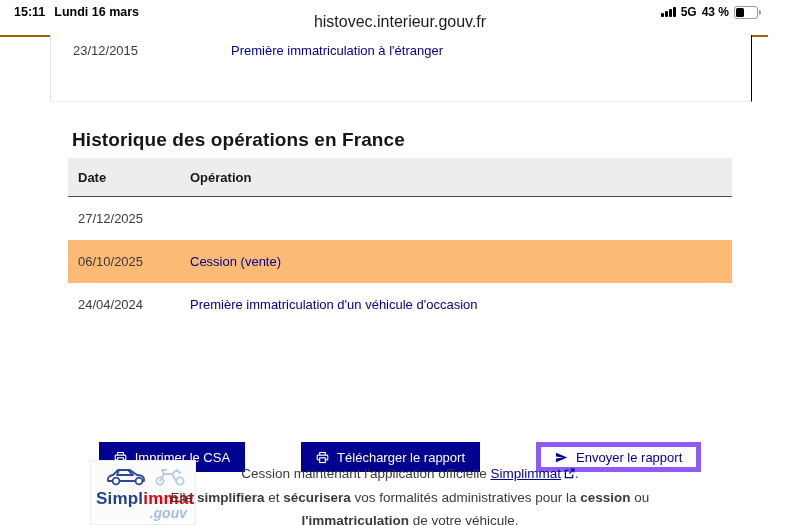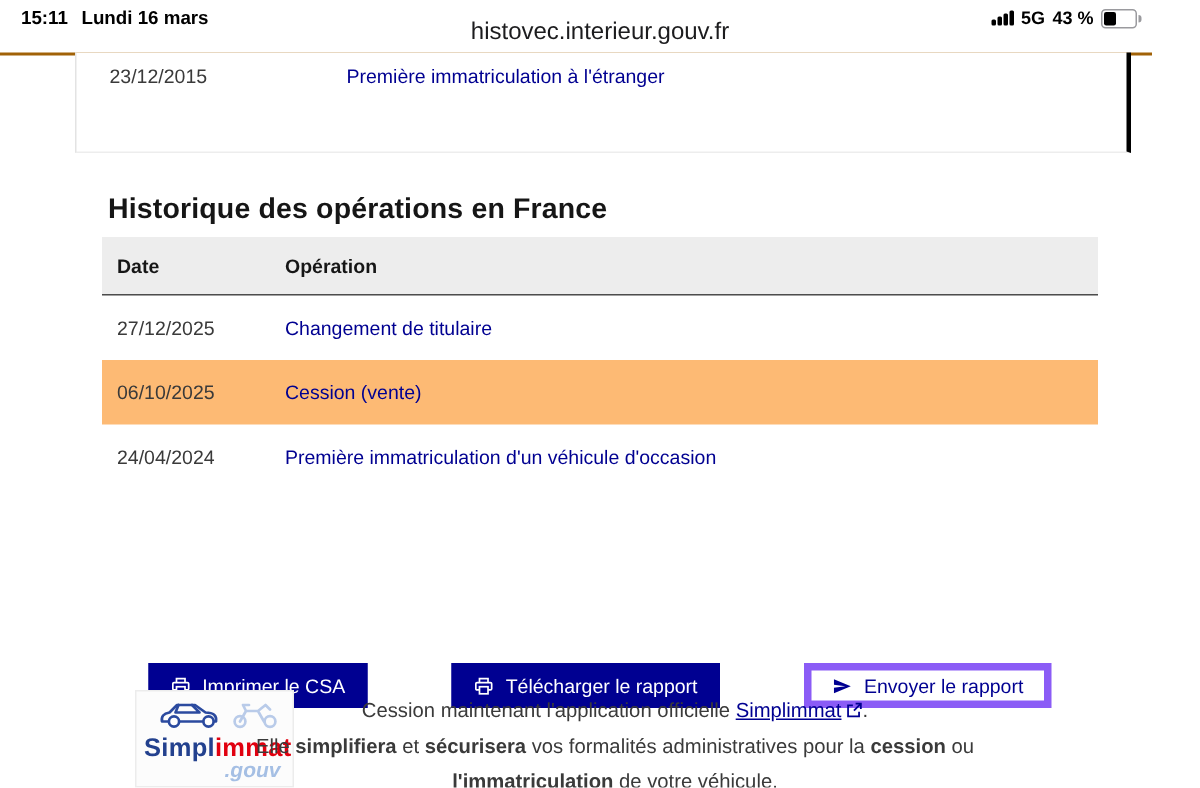--- a/index.html
+++ b/index.html
@@ -22,21 +22,21 @@
   .batt{position:relative;width:22px;height:11px;border:1px solid #9a9a9e;border-radius:3px;}
   .batt .fill{position:absolute;left:1px;top:1px;bottom:1px;width:8px;background:#000;border-radius:1.5px;}
   .batt .nub{position:absolute;right:-3.5px;top:3px;width:2px;height:5px;background:#9a9a9e;border-radius:0 2px 2px 0;}
   .urlbar{position:absolute;top:13px;left:0;width:800px;text-align:center;font-size:16px;color:#1c1c1e;}
 
   
   a{text-decoration:none;}
   .link{color:#000091;cursor:pointer;}
 
   .prev-table{position:absolute;left:50px;top:35px;width:700px;height:66px;
-    border-left:1px solid #e3e3e3;border-right:3px solid #000000;border-bottom:1px solid #ededed;background:#fff;}
+    border-left:1px solid #e3e3e3;border-right:1px solid #000000;border-bottom:1px solid #ededed;background:#fff;}
   .prev-row{position:relative;height:100%;font-size:13px;}
   .prev-row .c-date{position:absolute;left:22px;top:8px;color:#3a3a3a;}
   .prev-row .c-op{position:absolute;left:180px;top:8px;}
 
   .section-title{position:absolute;left:72px;top:116px;font-size:19px;font-weight:700;color:#161616;letter-spacing:.1px;}
 
   .fr-table{position:absolute;left:68px;top:158px;width:664px;font-size:13px;}
   .fr-head{height:38px;background:#ededed;border-bottom:1px solid #4c4c4c;position:relative;}
   .fr-head .c-date,.fr-head .c-op{position:absolute;top:12px;font-weight:700;color:#161616;}
   .fr-row{height:43px;position:relative;}
@@ -101,21 +101,20 @@
 
 <h1 class="section-title">Historique des opérations en France</h1>
 
 <div class="fr-table">
   <div class="fr-head">
     <span class="c-date">Date</span>
     <span class="c-op">Opération</span>
   </div>
   <div class="fr-row">
     <span class="c-date">27/12/2025</span>
-    <a class="c-op link">Changement de titulaire</a>
   </div>
   <div class="fr-row alt">
     <span class="c-date">06/10/2025</span>
     <a class="c-op link">Cession (vente)</a>
   </div>
   <div class="fr-row">
     <span class="c-date">24/04/2024</span>
     <a class="c-op link">Première immatriculation d'un véhicule d'occasion</a>
   </div>
 </div>

